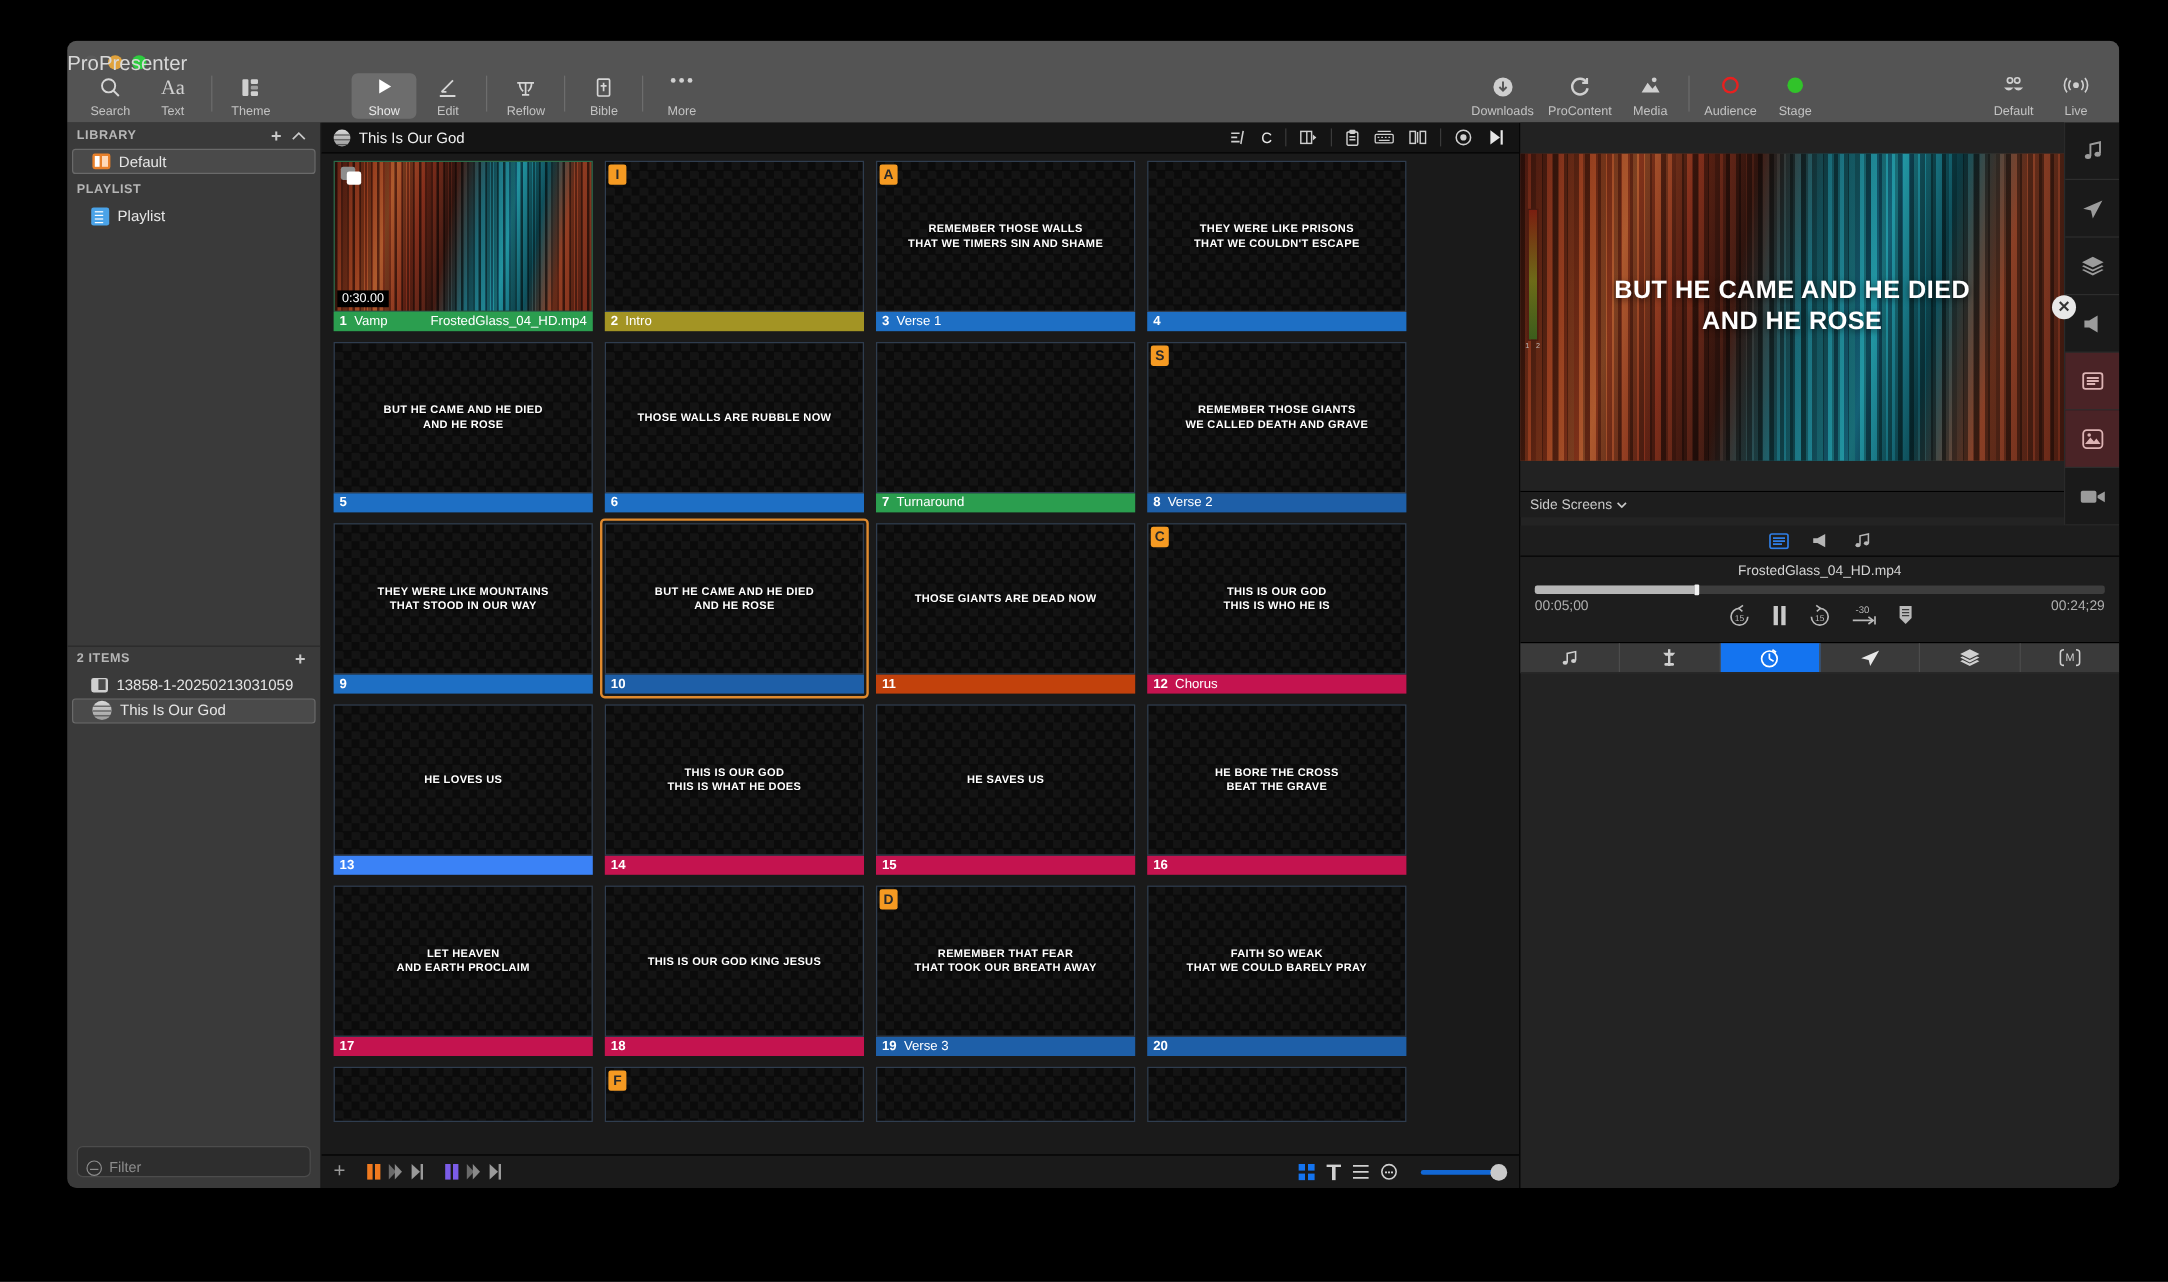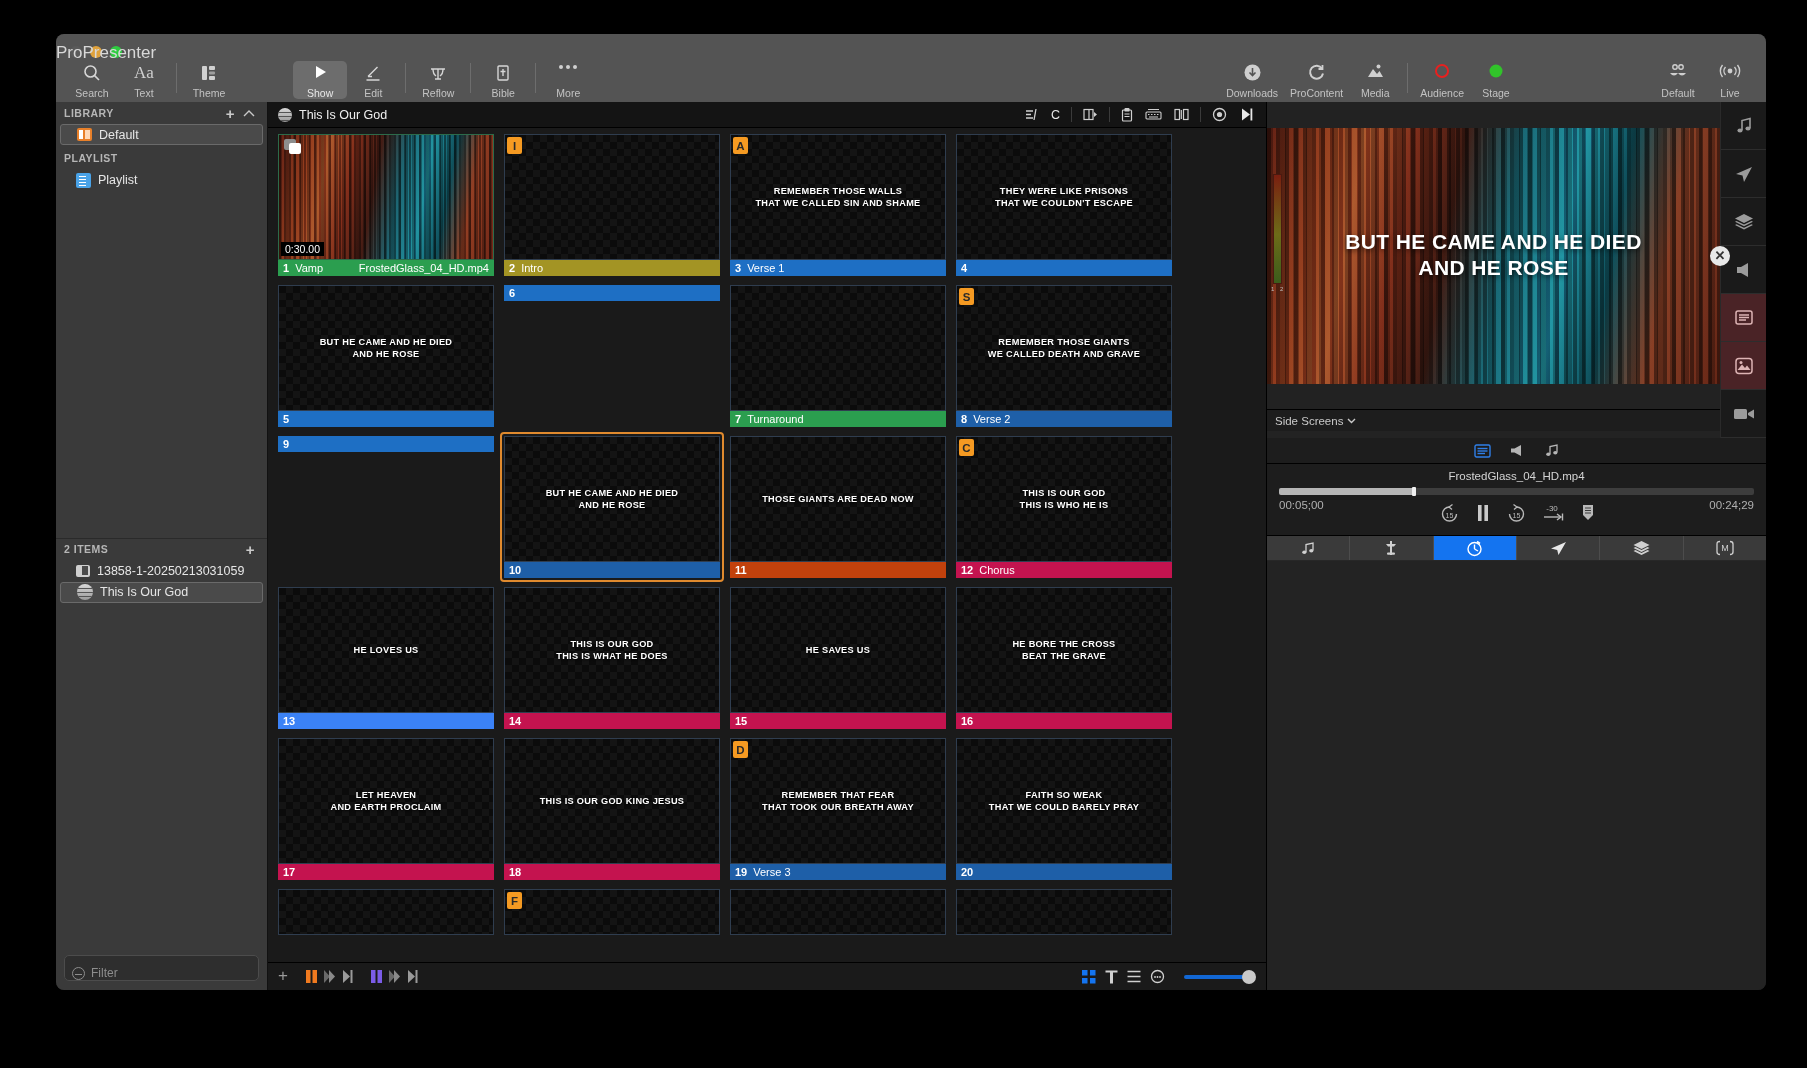--- a/index.html
+++ b/index.html
@@ -611,21 +611,21 @@
               <div class="slide-label" style="background: rgb(163, 148, 36);">
                 <span class="num">2</span>
                 <span class="nm">Intro</span>
               </div>
             </div>
             <div class="slide">
               <div class="thumbwrap">
                 <div class="badge">A</div>
                 <div class="slide-text">
                   <div>REMEMBER THOSE WALLS</div>
-                  <div>THAT WE CALLED SIN AND SHAME</div>
+                  <div>THAT WE TIMERS SIN AND SHAME</div>
                 </div>
               </div>
               <div class="slide-label" style="background: rgb(30, 111, 196);">
                 <span class="num">3</span>
                 <span class="nm">Verse 1</span>
               </div>
             </div>
             <div class="slide">
               <div class="thumbwrap">
                 <div class="slide-text">
@@ -642,20 +642,25 @@
                 <div class="slide-text">
                   <div>BUT HE CAME AND HE DIED</div>
                   <div>AND HE ROSE</div>
                 </div>
               </div>
               <div class="slide-label" style="background: rgb(30, 111, 196);">
                 <span class="num">5</span>
               </div>
             </div>
             <div class="slide">
+              <div class="thumbwrap">
+                <div class="slide-text">
+                  <div>THOSE WALLS ARE RUBBLE NOW</div>
+                </div>
+              </div>
               <div class="slide-label" style="background: rgb(30, 111, 196);">
                 <span class="num">6</span>
               </div>
             </div>
             <div class="slide">
               <div class="thumbwrap"></div>
               <div class="slide-label" style="background: rgb(43, 158, 79);">
                 <span class="num">7</span>
                 <span class="nm">Turnaround</span>
               </div>
@@ -667,20 +672,26 @@
                   <div>REMEMBER THOSE GIANTS</div>
                   <div>WE CALLED DEATH AND GRAVE</div>
                 </div>
               </div>
               <div class="slide-label" style="background: rgb(30, 95, 168);">
                 <span class="num">8</span>
                 <span class="nm">Verse 2</span>
               </div>
             </div>
             <div class="slide">
+              <div class="thumbwrap">
+                <div class="slide-text">
+                  <div>THEY WERE LIKE MOUNTAINS</div>
+                  <div>THAT STOOD IN OUR WAY</div>
+                </div>
+              </div>
               <div class="slide-label" style="background: rgb(30, 111, 196);">
                 <span class="num">9</span>
               </div>
             </div>
             <div class="slide sel-slide">
               <div class="selbox"></div>
               <div class="thumbwrap">
                 <div class="slide-text">
                   <div>BUT HE CAME AND HE DIED</div>
                   <div>AND HE ROSE</div>

